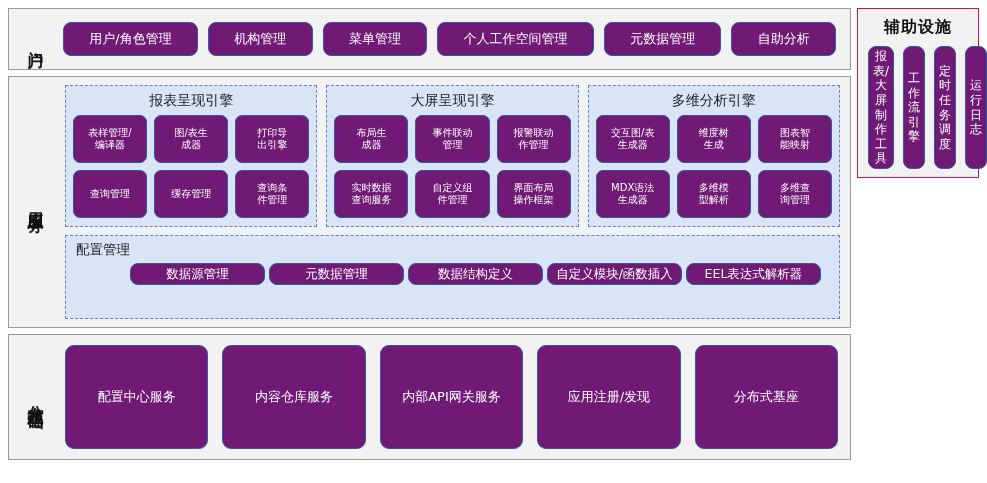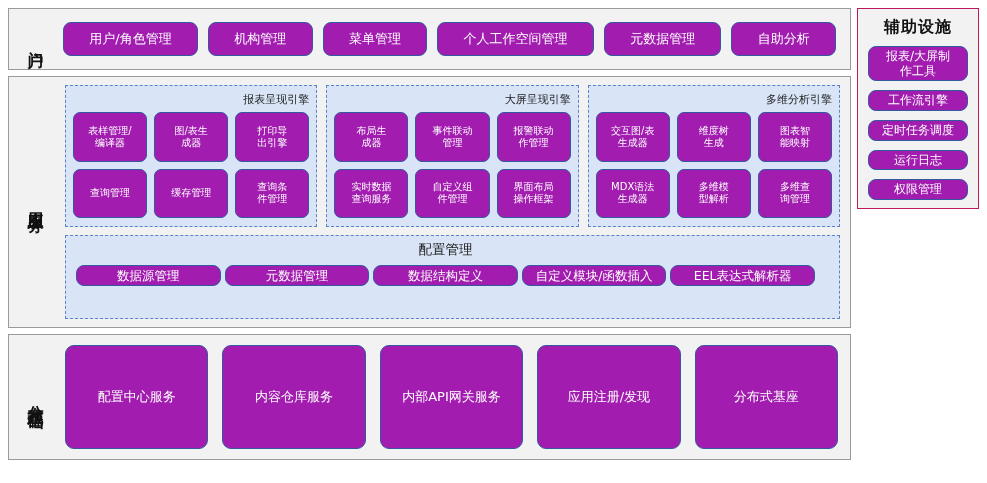--- a/index.html
+++ b/index.html
@@ -56,21 +56,21 @@
     line-height: 1.05;
   }
   .band-body {
     flex: 1 1 auto;
     display: flex;
     box-sizing: border-box;
   }
 
   
   .pill {
-    background: #a21caf;
+    background: #701a75;
     border: 1px solid #335a9e;
     border-radius: 7px;
     color: #ffffff;
     display: flex;
     align-items: center;
     justify-content: center;
     text-align: center;
     font-size: 12.5px;
     line-height: 1.22;
     box-sizing: border-box;
@@ -109,22 +109,22 @@
   .engine {
     flex: 1 1 0;
     background: #d9e4f7;
     border: 1px dashed #5b84c8;
     box-sizing: border-box;
     display: flex;
     flex-direction: column;
     padding: 4px 7px 8px 7px;
   }
   .engine-title {
-    text-align: right;
-    font-size: 11px;
+    text-align: center;
+    font-size: 14px;
     color: #1a1a1a;
     font-weight: normal;
     padding: 2px 0 5px 0;
   }
   .engine-grid {
     flex: 1 1 auto;
     display: grid;
     grid-template-columns: repeat(3, 1fr);
     grid-template-rows: repeat(2, 1fr);
     gap: 7px 7px;
@@ -133,35 +133,35 @@
     font-size: 10px;
     border-radius: 7px;
   }
 
   .config-panel {
     flex: 1 1 auto;
     background: #d9e4f7;
     border: 1px dashed #5b84c8;
     box-sizing: border-box;
     display: flex;
-    flex-direction: column;
-    padding: 3px 24px 9px 10px;
+    flex-direction: row;
+    padding: 3px 18px 9px 10px;
   }
   .config-title {
     text-align: center;
     font-size: 13.5px;
     color: #1a1a1a;
     padding: 2px 0 6px 0;
   }
   .config-row {
     flex: 1 1 auto;
     display: flex;
     flex-direction: row;
     gap: 4px;
-    align-items: flex-start;
+    align-items: center;
   }
   .config-row .pill {
     flex: 1 1 0;
     font-size: 12.5px;
     border-radius: 8px;
   }
 
   
   #dist-band { height: 126px; }
   #dist-band .band-body {
@@ -192,21 +192,21 @@
     font-size: 16px;
     font-weight: bold;
     color: #111;
     letter-spacing: 1px;
     margin-bottom: 8px;
   }
   #aux-list {
     width: 100%;
     flex: 1 1 auto;
     display: flex;
-    flex-direction: column;
+    flex-direction: row;
     gap: 9px;
   }
   #aux-list .pill {
     width: 100%;
     flex: 1 1 0;
     font-size: 12px;
     border-radius: 8px;
   }
   .right-col {
     display: flex;

